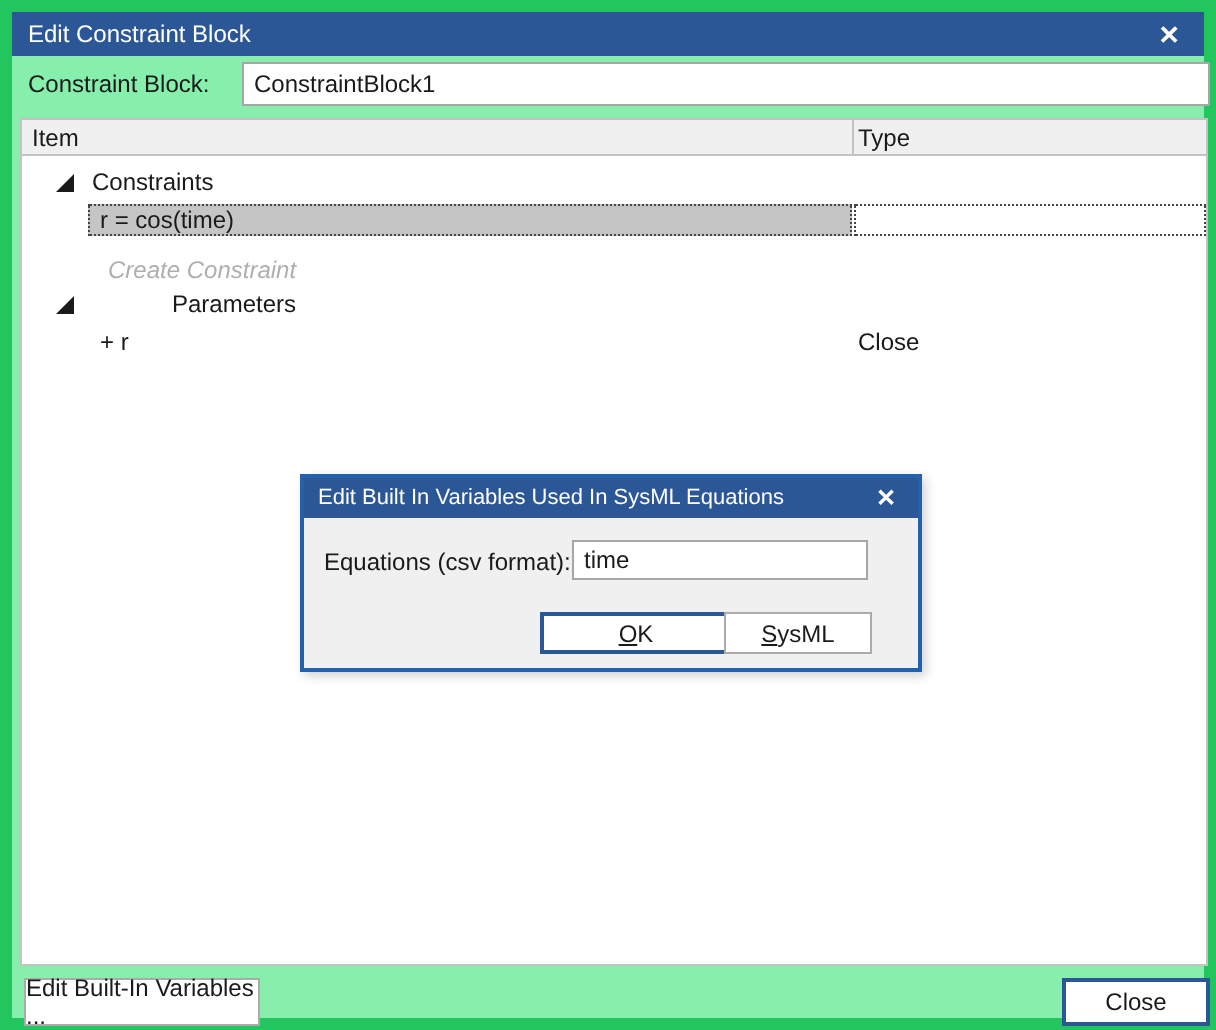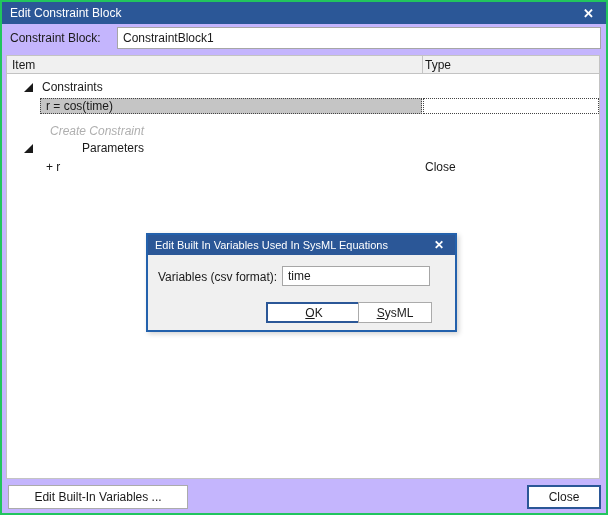--- a/index.html
+++ b/index.html
@@ -1,20 +1,20 @@
 <!DOCTYPE html>
 <html><head>
 <meta charset="utf-8">
 <style>
   html,body{margin:0;padding:0;background:#ffffff;}
   *{box-sizing:border-box;font-family:"Liberation Sans",sans-serif;}
   .screen{position:relative;width:608px;height:515px;overflow:hidden;background:#fff;}
 
   
-  .dialog{position:absolute;inset:0;border:2px solid #22c55e;background:#c4b5fd;}
+  .dialog{position:absolute;inset:0;border:6px solid #22c55e;background:#86efac;}
   .titlebar{position:absolute;left:0;top:0;right:0;height:22px;background:#2B5797;
             display:flex;align-items:center;padding:0 8px;color:#fff;}
   .titlebar .t{font-size:12px;}
   .close-x{margin-left:auto;color:#fff;font-size:13px;font-weight:bold;line-height:1;
            cursor:default;padding:1px 4px;}
 
   .fld-label{position:absolute;left:8px;top:29px;font-size:12px;color:#1a1a1a;}
   .txt{border:1px solid #A6A6A6;background:#fff;font-size:12px;color:#1a1a1a;
        padding:0 5px;outline:none;}
   .cb-input{position:absolute;left:115px;top:25px;width:484px;height:22px;}
@@ -51,21 +51,21 @@
   .btn{position:absolute;background:#fff;border:1px solid #ABABAB;font-size:12px;
        color:#1a1a1a;display:flex;align-items:center;justify-content:center;cursor:default;}
   .btn-accent{border:1px solid #2B5797;box-shadow:inset 0 0 0 1px #2B5797;}
   .ok-btn{left:118px;top:67px;width:96px;height:21px;}
   .cancel-btn{left:210px;top:67px;width:74px;height:21px;}
   
   .ak span{display:block;}
   .ak span::first-letter{text-decoration:underline;}
 
   
-  .edit-vars-btn{left:6px;top:483px;width:180px;height:24px;}
+  .edit-vars-btn{left:6px;top:483px;width:118px;height:24px;}
   .close-btn{left:525px;top:483px;width:74px;height:24px;}
 </style>
 </head>
 <body>
 
 <div class="screen">
   <div class="dialog">
 
     <div class="titlebar">
       <span class="t">Edit Constraint Block</span>
@@ -107,21 +107,21 @@
         <span class="rowlabel" style="left:39px;">+ r</span>
         <span class="typeval">Close</span>
       </div>
     </div>
 
     <div class="modal">
       <div class="titlebar">
         <span class="t">Edit Built In Variables Used In SysML Equations</span>
         <span class="close-x">✕</span>
       </div>
-      <span class="m-label">Variables (csv format):</span>
+      <span class="m-label">Equations (csv format):</span>
       <input class="txt m-input" type="text" value="time" style="">
       <div class="btn btn-accent ok-btn ak">
         <span>OK</span>
       </div>
       <div class="btn cancel-btn ak">
         <span>SysML</span>
       </div>
     </div>
 
     <div class="btn edit-vars-btn">

